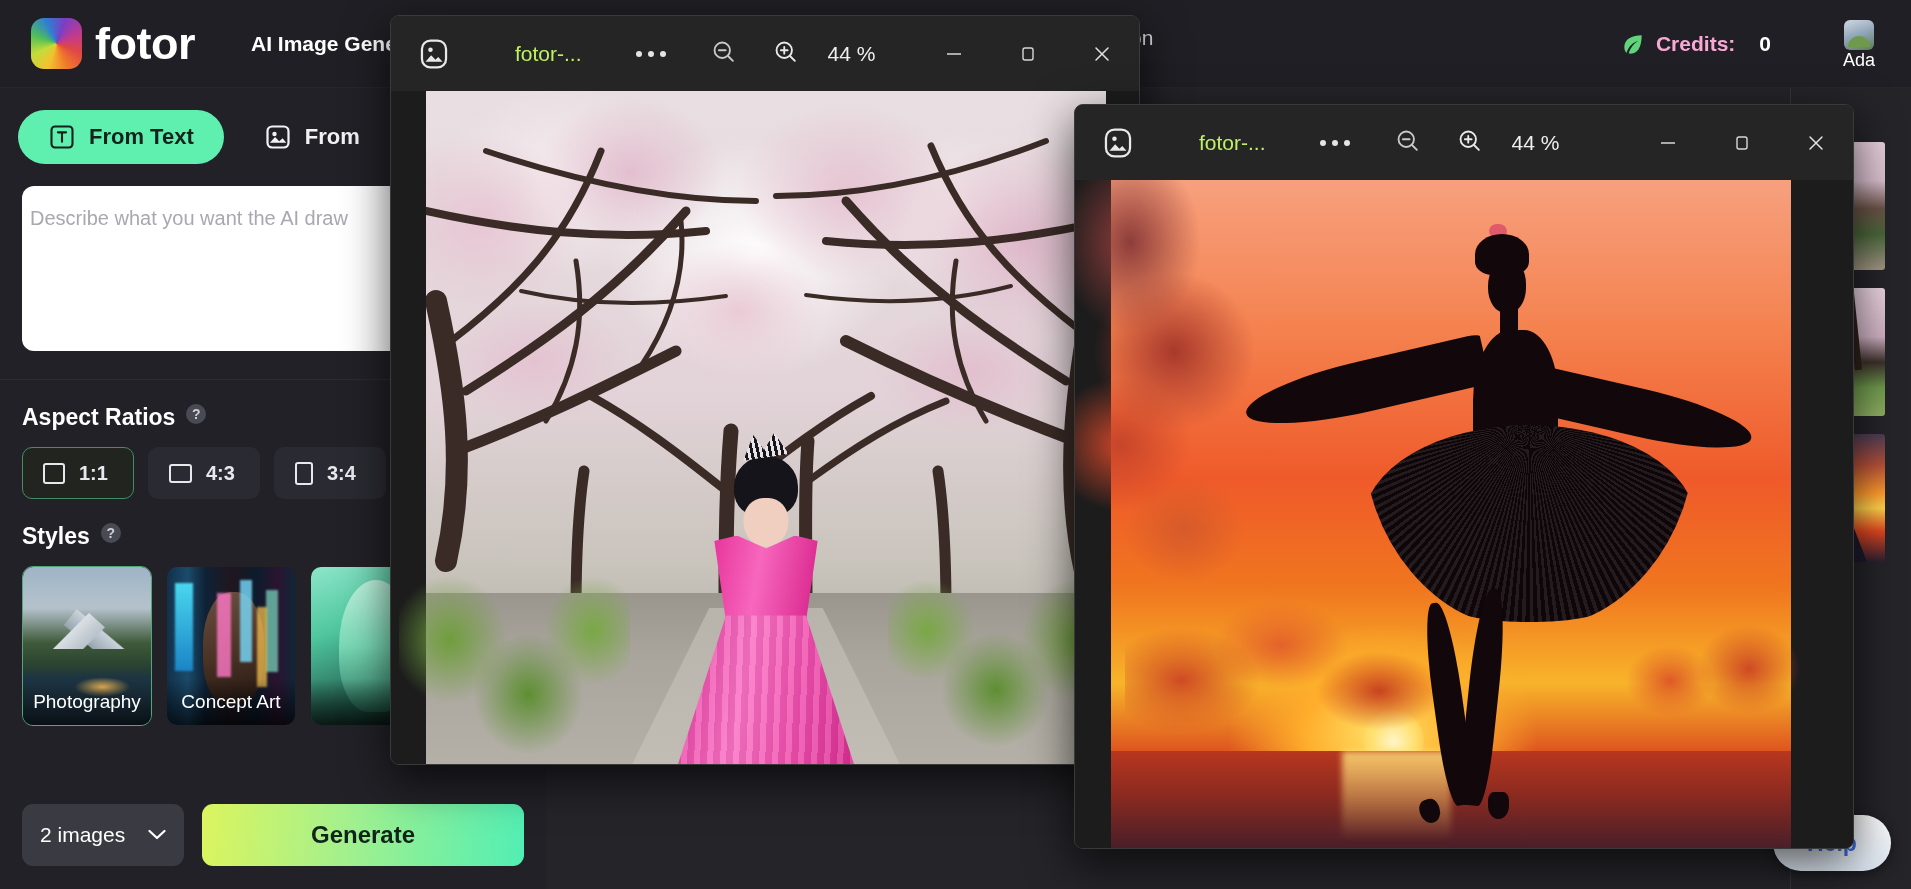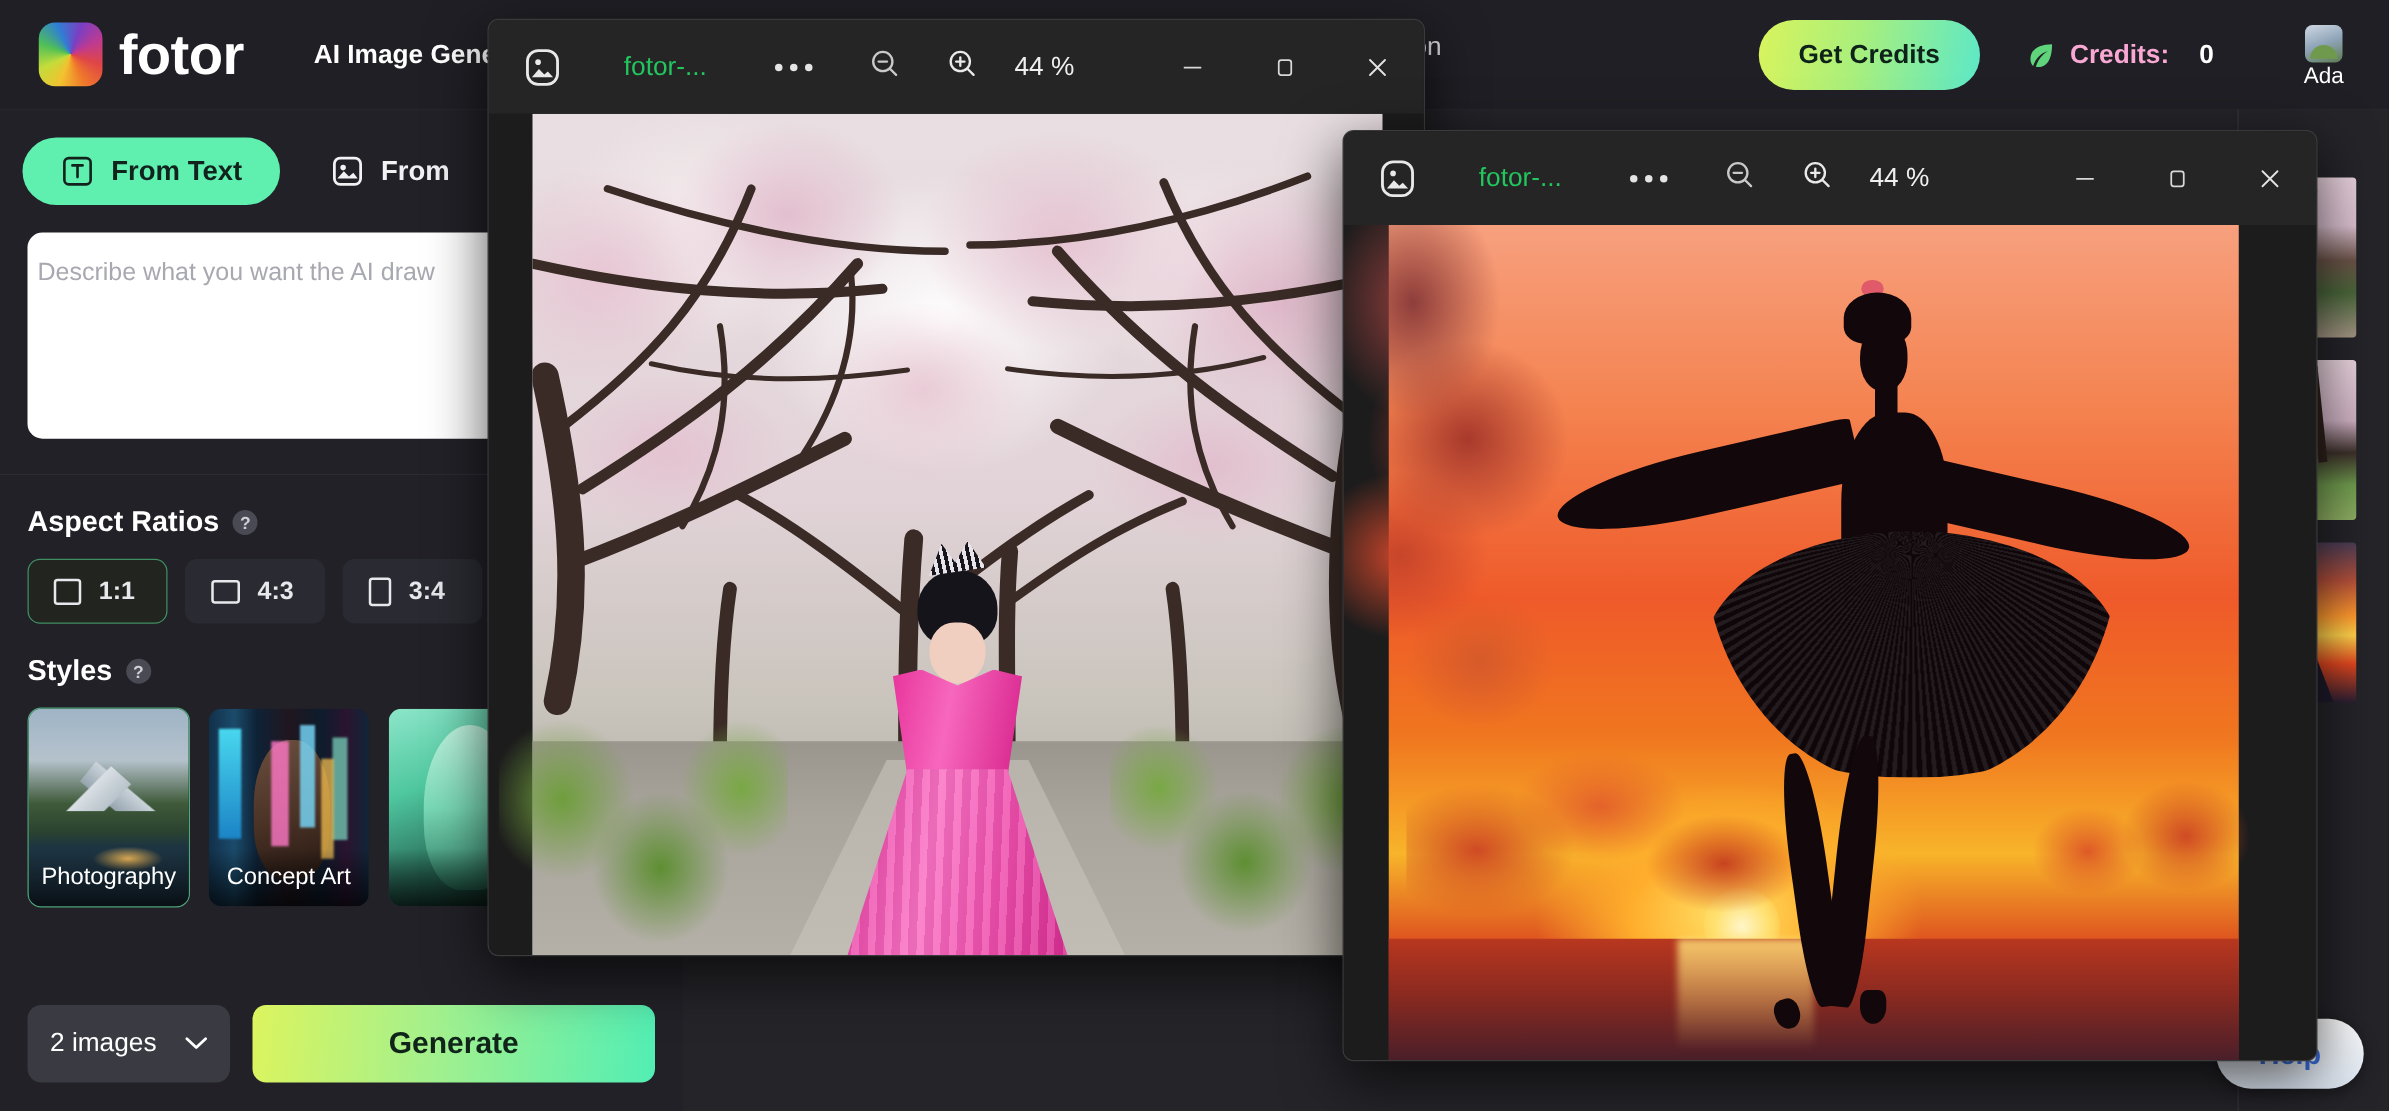--- a/index.html
+++ b/index.html
@@ -88,21 +88,21 @@
 
   .prompt-wrap { padding: 22px 22px 0 22px; }
   .prompt-box {
     background: #fff; border-radius: 12px; height: 165px;
     padding: 19px 8px; color: #a8a8b0; font-size: 20px; line-height: 1.35;
     overflow: hidden; cursor: text;
   }
   .section-div { height: 1px; background: #2b2b33; margin: 28px 0 0 0; }
 
   .section { padding: 24px 22px 0 22px; }
-  .section-head { display: flex; align-items: center; gap: 11px; margin-bottom: 16px; }
+  .section-head { display: flex; align-items: flex-start; gap: 11px; margin-bottom: 16px; }
   .section-title { color: #fff; font-size: 23px; font-weight: 700; }
   .qmark {
     width: 20px; height: 20px; border-radius: 50%; background: #4a4a54;
     color: #cfcfd6; font-size: 14px; font-weight: 700;
     display: flex; align-items: center; justify-content: center; cursor: pointer;
   }
   .ratio-row { display: flex; gap: 14px; }
   .ratio-btn {
     height: 52px; min-width: 112px; padding: 0 20px; border-radius: 10px;
     background: #2a2a32; display: flex; align-items: center; gap: 14px;
@@ -222,21 +222,21 @@
   .viewer {
     position: absolute; border-radius: 9px; overflow: hidden;
     background: #1c1c1c; box-shadow: 0 14px 46px rgba(0,0,0,.66);
     border: 1px solid #3a3a3a;
   }
   .viewer-title {
     height: 75px; background: #252526; display: flex; align-items: center;
     position: relative; user-select: none;
   }
   .vt-appicon { width: 34px; height: 34px; margin-left: 26px; flex: none; }
-  .vt-name { color: #22c55e; font-size: 21px; margin-left: 48px; white-space: nowrap; }
+  .vt-name { color: #bef264; font-size: 21px; margin-left: 64px; white-space: nowrap; }
   .vt-dots { margin-left: 54px; display: flex; gap: 6px; align-items: center; cursor: pointer; }
   .vt-dots i { width: 6px; height: 6px; border-radius: 50%; background: #e4e4e4; display: block; }
   .vt-zoomout { margin-left: 44px; cursor: pointer; }
   .vt-zoomin { margin-left: 34px; cursor: pointer; }
   .vt-pct { color: #efefef; font-size: 21px; margin-left: 28px; white-space: nowrap; }
   .vt-win { position: absolute; right: 0; top: 0; height: 75px; display: flex; }
   .vt-btn {
     width: 74px; height: 75px; display: flex; align-items: center; justify-content: center;
     cursor: pointer;
   }
@@ -374,21 +374,20 @@
       <div class="logo-wrap">
         <div class="logo-mark"></div>
         <div class="logo-word">fotor</div>
       </div>
       <div class="nav">
         <div class="nav-item">AI Image Gene</div>
       </div>
       <div style="position:absolute;left:1130px;top:26px;" class="nav-item dim">on</div>
 
       <div class="header-right">
-        <button class="get-credits">Get Credits</button>
         <div class="credits-box">
           <svg class="leaf-icon" viewBox="0 0 24 24">
             <path d="M20 4c-9 0-16 3.5-16 11 0 2.2.8 4 2 5.2C8 14 12 10.5 17 9c-4 2.6-7.2 6-9 11.6 1.1.4 2.3.4 3.4.2C18 19.6 20 12 20 4z" fill="#5fd47a"></path>
           </svg>
           <span class="credits-label">Credits:</span>
           <span class="credits-value">0</span>
         </div>
         <div class="avatar-block">
           <div class="avatar"></div>
           <div class="avatar-name">Ada</div>

